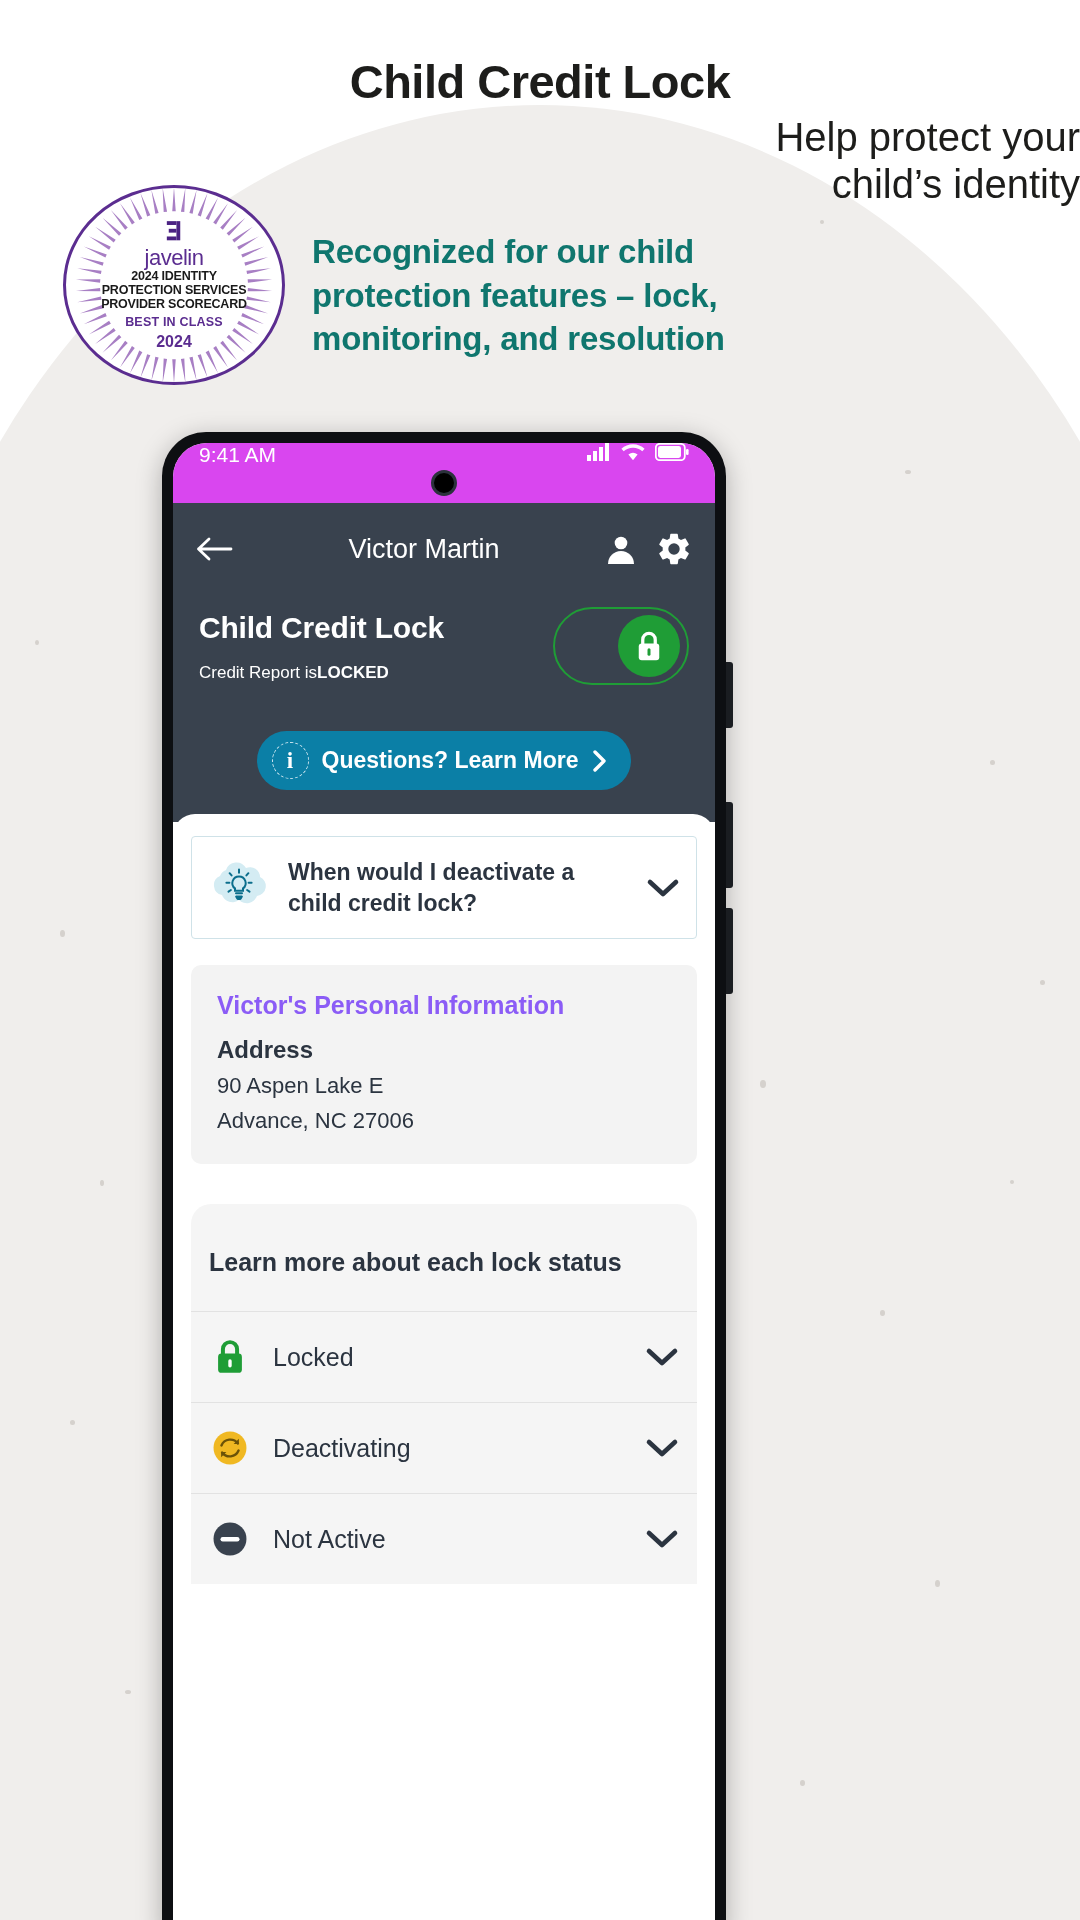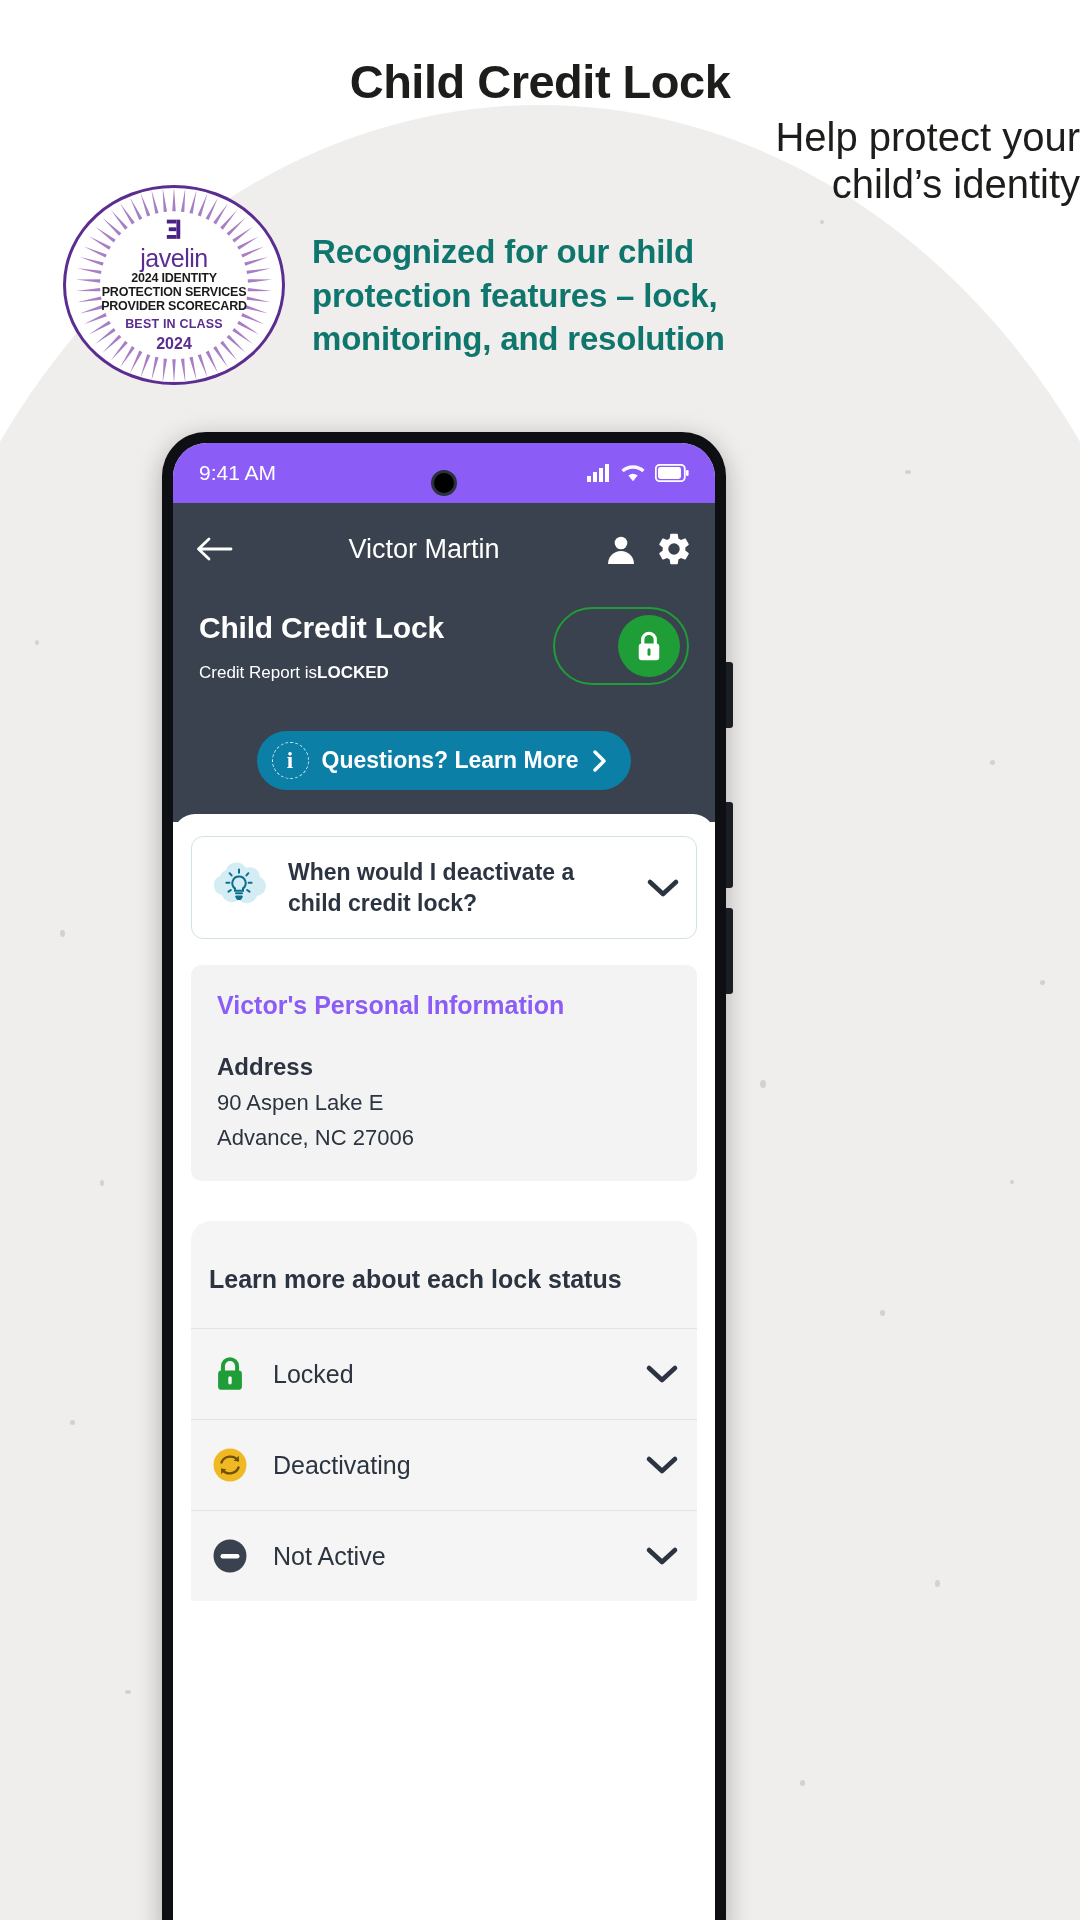--- a/index.html
+++ b/index.html
@@ -82,21 +82,21 @@
     left: 50%; top: 50%;
     transform: translate(-50%, -50%);
     width: 152px;
     text-align: center;
   }
   .badge-logo-mark {
     width: 23px; height: 23px;
     margin: 0 auto 1px;
   }
   .badge-logo-text {
-    font-size: 25px;
+    font-size: 22px;
     font-weight: 500;
     color: #5b2d90;
     line-height: .98;
     letter-spacing: -.5px;
   }
   .badge-line {
     font-size: 12.5px;
     font-weight: 700;
     color: #1a1a1a;
     line-height: 1.12;
@@ -140,23 +140,23 @@
     height: 1489px;
     background: #ffffff;
     border-radius: 34px 34px 0 0;
     overflow: hidden;
     position: relative;
   }
 
   
   .statusbar {
     height: 60px;
-    background: #8b5cf6;
-    display: flex;
-    align-items: center;
+    background: #d946ef;
+    display: flex;
+    align-items: flex-start;
     padding: 0 26px;
     position: relative;
   }
   .status-time {
     color: #ffffff;
     font-size: 21px;
     font-weight: 500;
   }
   .camera {
     position: absolute;
@@ -273,21 +273,21 @@
   
   .sheet {
     background: #ffffff;
     border-radius: 22px 22px 0 0;
     padding: 22px 18px 0 18px;
     position: relative;
     margin-top: -8px;
   }
   .faq-card {
     border: 1px solid #cfe2e8;
-    border-radius: 12px;
+    border-radius: 4px;
     background: #fff;
     display: flex;
     align-items: center;
     gap: 18px;
     padding: 20px 16px;
   }
   .bulb-blob {
     width: 62px; height: 52px;
     flex: 0 0 auto;
     position: relative;
@@ -309,21 +309,21 @@
   }
   .pi-title {
     font-size: 25px;
     font-weight: 700;
     color: #8b5cf6;
   }
   .pi-label {
     font-size: 24px;
     font-weight: 700;
     color: #2b3440;
-    margin-top: 33px;
+    margin-top: 16px;
   }
   .pi-line {
     font-size: 22px;
     color: #2b3440;
     margin-top: 9px;
   }
 
   
   .status-section {
     background: #f5f5f5;

